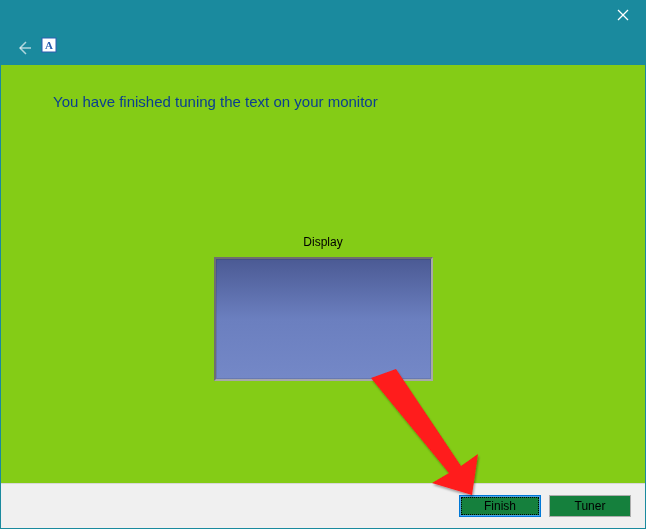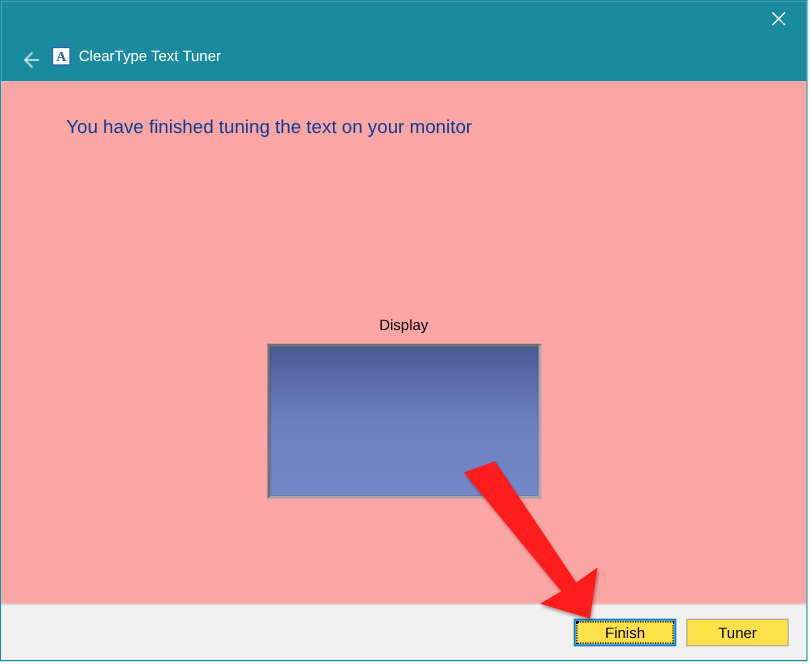--- a/index.html
+++ b/index.html
@@ -61,32 +61,32 @@
     font-size: 12px;
     color: #fff;
   }
   
   .content {
     position: absolute;
     left: 0;
     right: 0;
     top: 64px;
     bottom: 44px;
-    background: #fca5a5;
+    background: #84cc16;
     padding: 28px 40px 0 52px;
     box-sizing: border-box;
   }
   .heading {
     color: #0b3e91;
     font-size: 15px;
     font-weight: 400;
   }
   .monitors {
     position: absolute;
-    top: 188px;
+    top: 170px;
     left: 0;
     right: 0;
     display: flex;
     justify-content: space-around;
     padding: 0 40px;
   }
   .mon-col {
     text-align: center;
   }
   .mon-label {
@@ -125,21 +125,21 @@
     align-items: center;
     justify-content: flex-end;
     padding-right: 14px;
     gap: 8px;
   }
   .btn {
     min-width: 82px;
     height: 22px;
     font-size: 12px;
     font-family: inherit;
-    background: #fde047;
+    background: #15803d;
     border: 1px solid #adadad;
     padding: 0 10px;
     cursor: pointer;
   }
   .btn.primary {
     border: 1px solid #0078d7;
     outline: 1px dotted #000;
     outline-offset: -3px;
     box-shadow: inset 0 0 0 1px #4da3e6;
   }
@@ -164,21 +164,20 @@
     <div class="back-arrow">
       <svg viewBox="0 0 18 18">
         <path d="M11 3 L5 9 L11 15" fill="none" stroke="currentColor" stroke-width="1.5"></path>
         <line x1="5" y1="9" x2="16" y2="9" stroke="currentColor" stroke-width="1.5"></line>
       </svg>
     </div>
     <svg class="app-icon" viewBox="0 0 16 16">
       <rect x="1" y="1" width="14" height="14" fill="#fff" stroke="#2a5db0" stroke-width="1"></rect>
       <text x="8" y="12" text-anchor="middle" font-size="11" font-family="serif" font-weight="bold" fill="#2a5db0">A</text>
     </svg>
-    <div class="title-text">ClearType Text Tuner</div>
   </div>
 
   <div class="content">
     <div class="heading">You have finished tuning the text on your monitor</div>
 
     <div class="monitors">
       <div class="mon-col">
         <div class="mon-label">Display</div>
         <div class="monitor"></div>
       </div>

